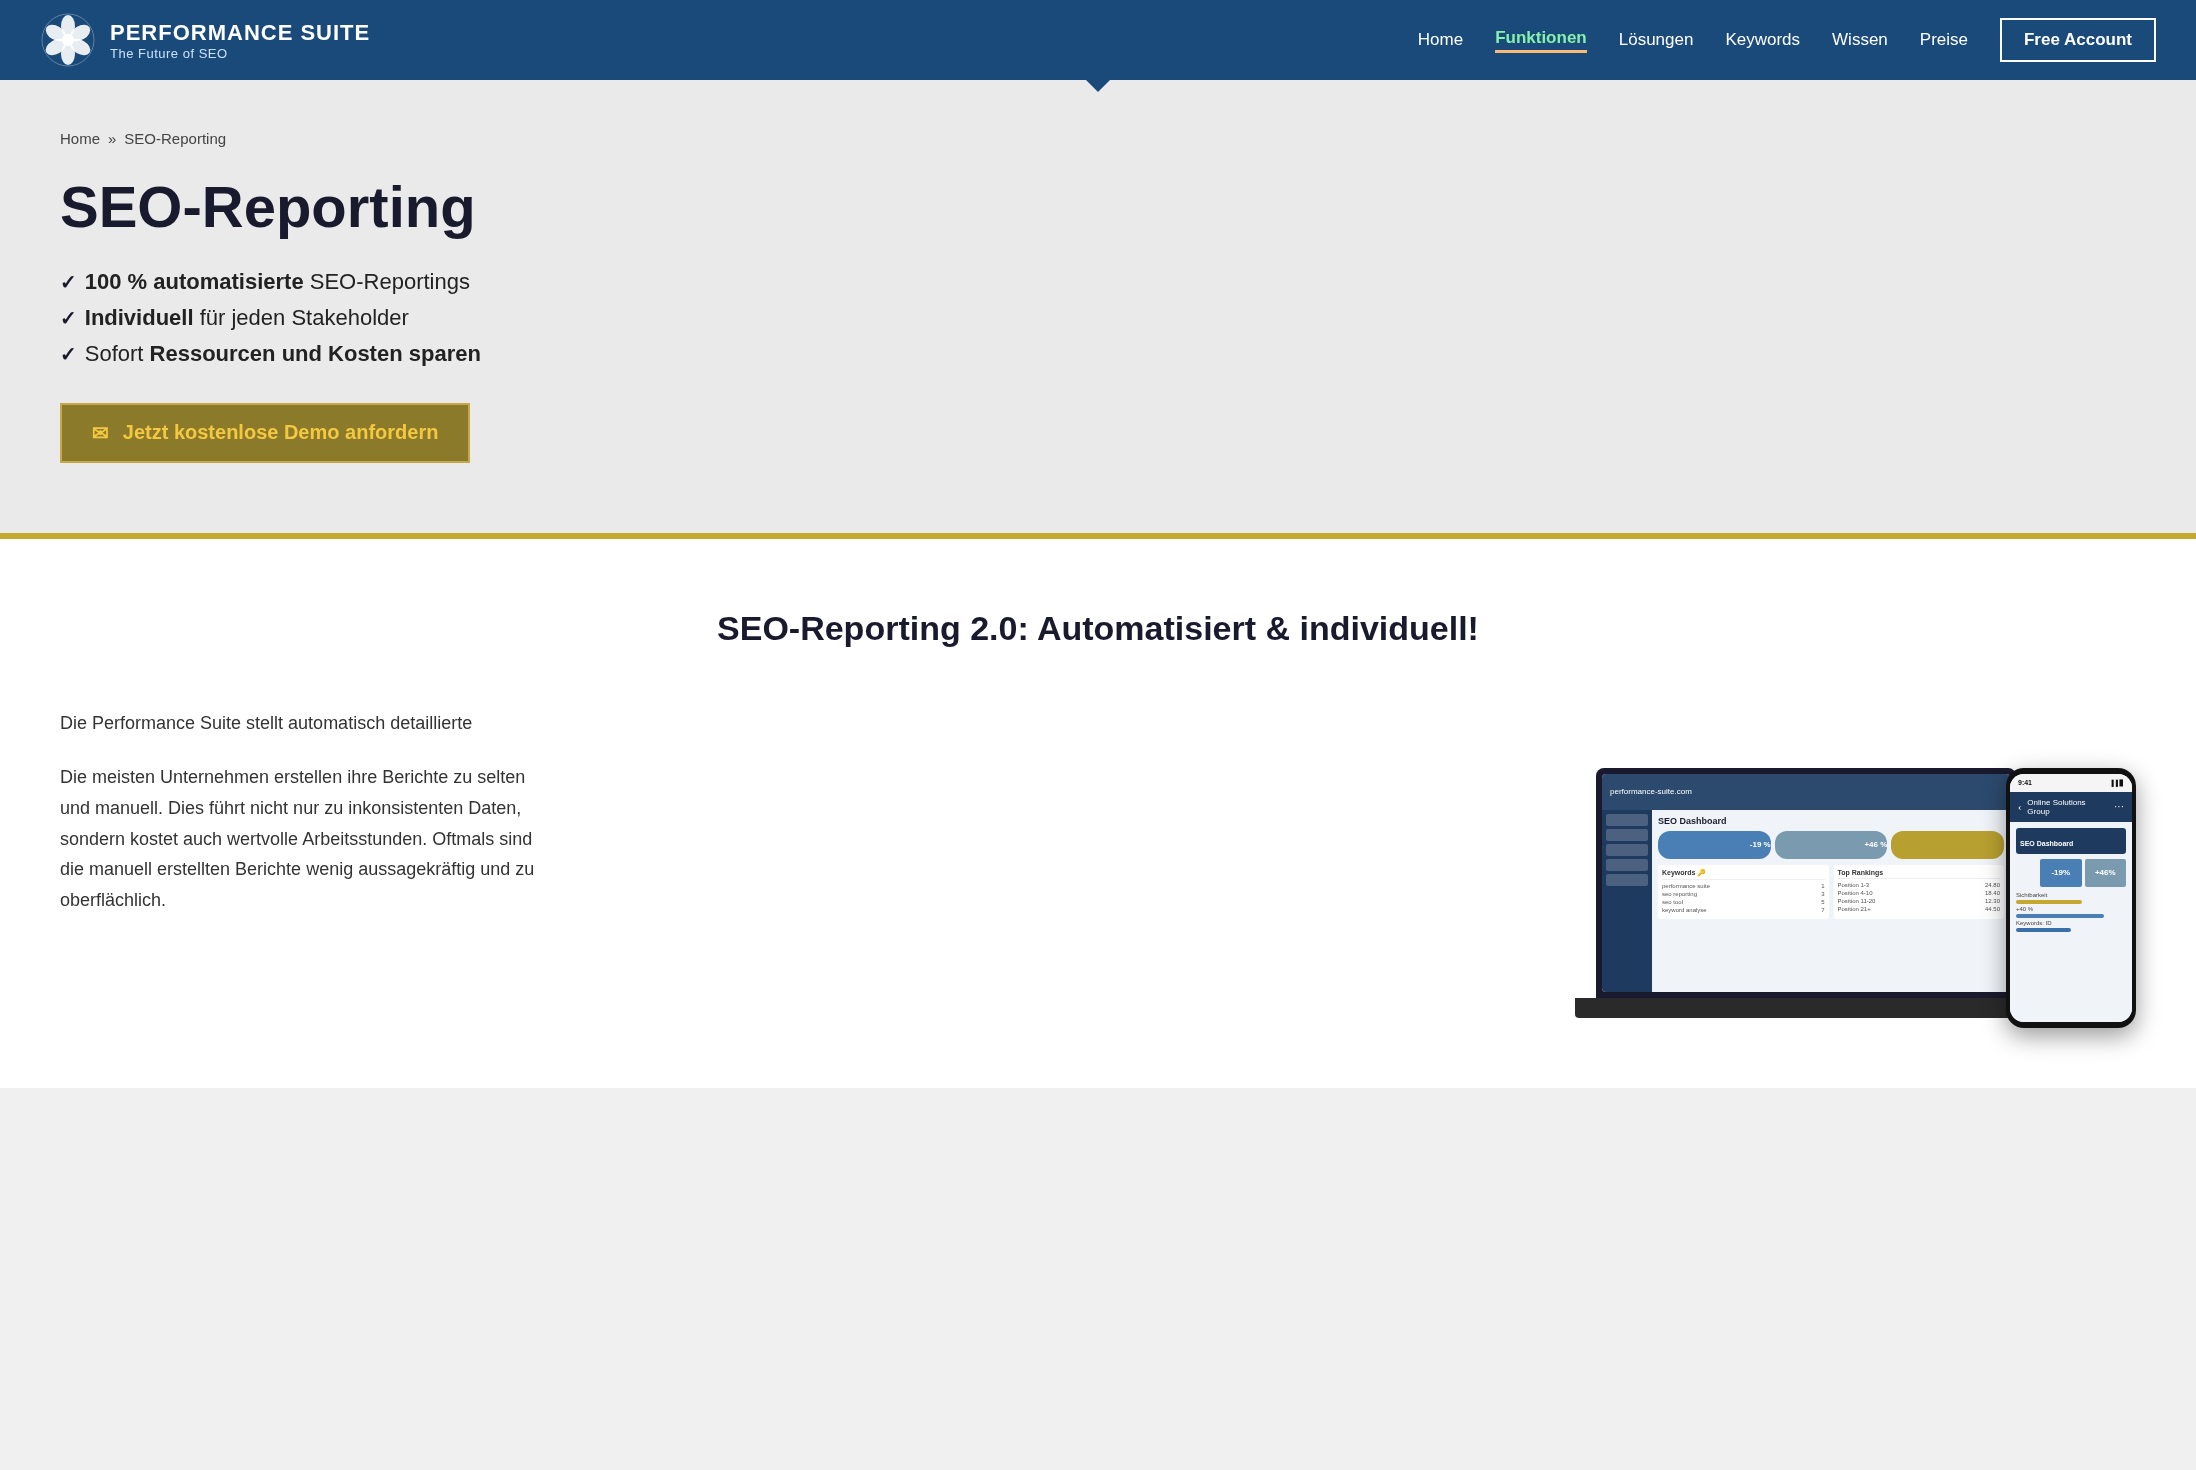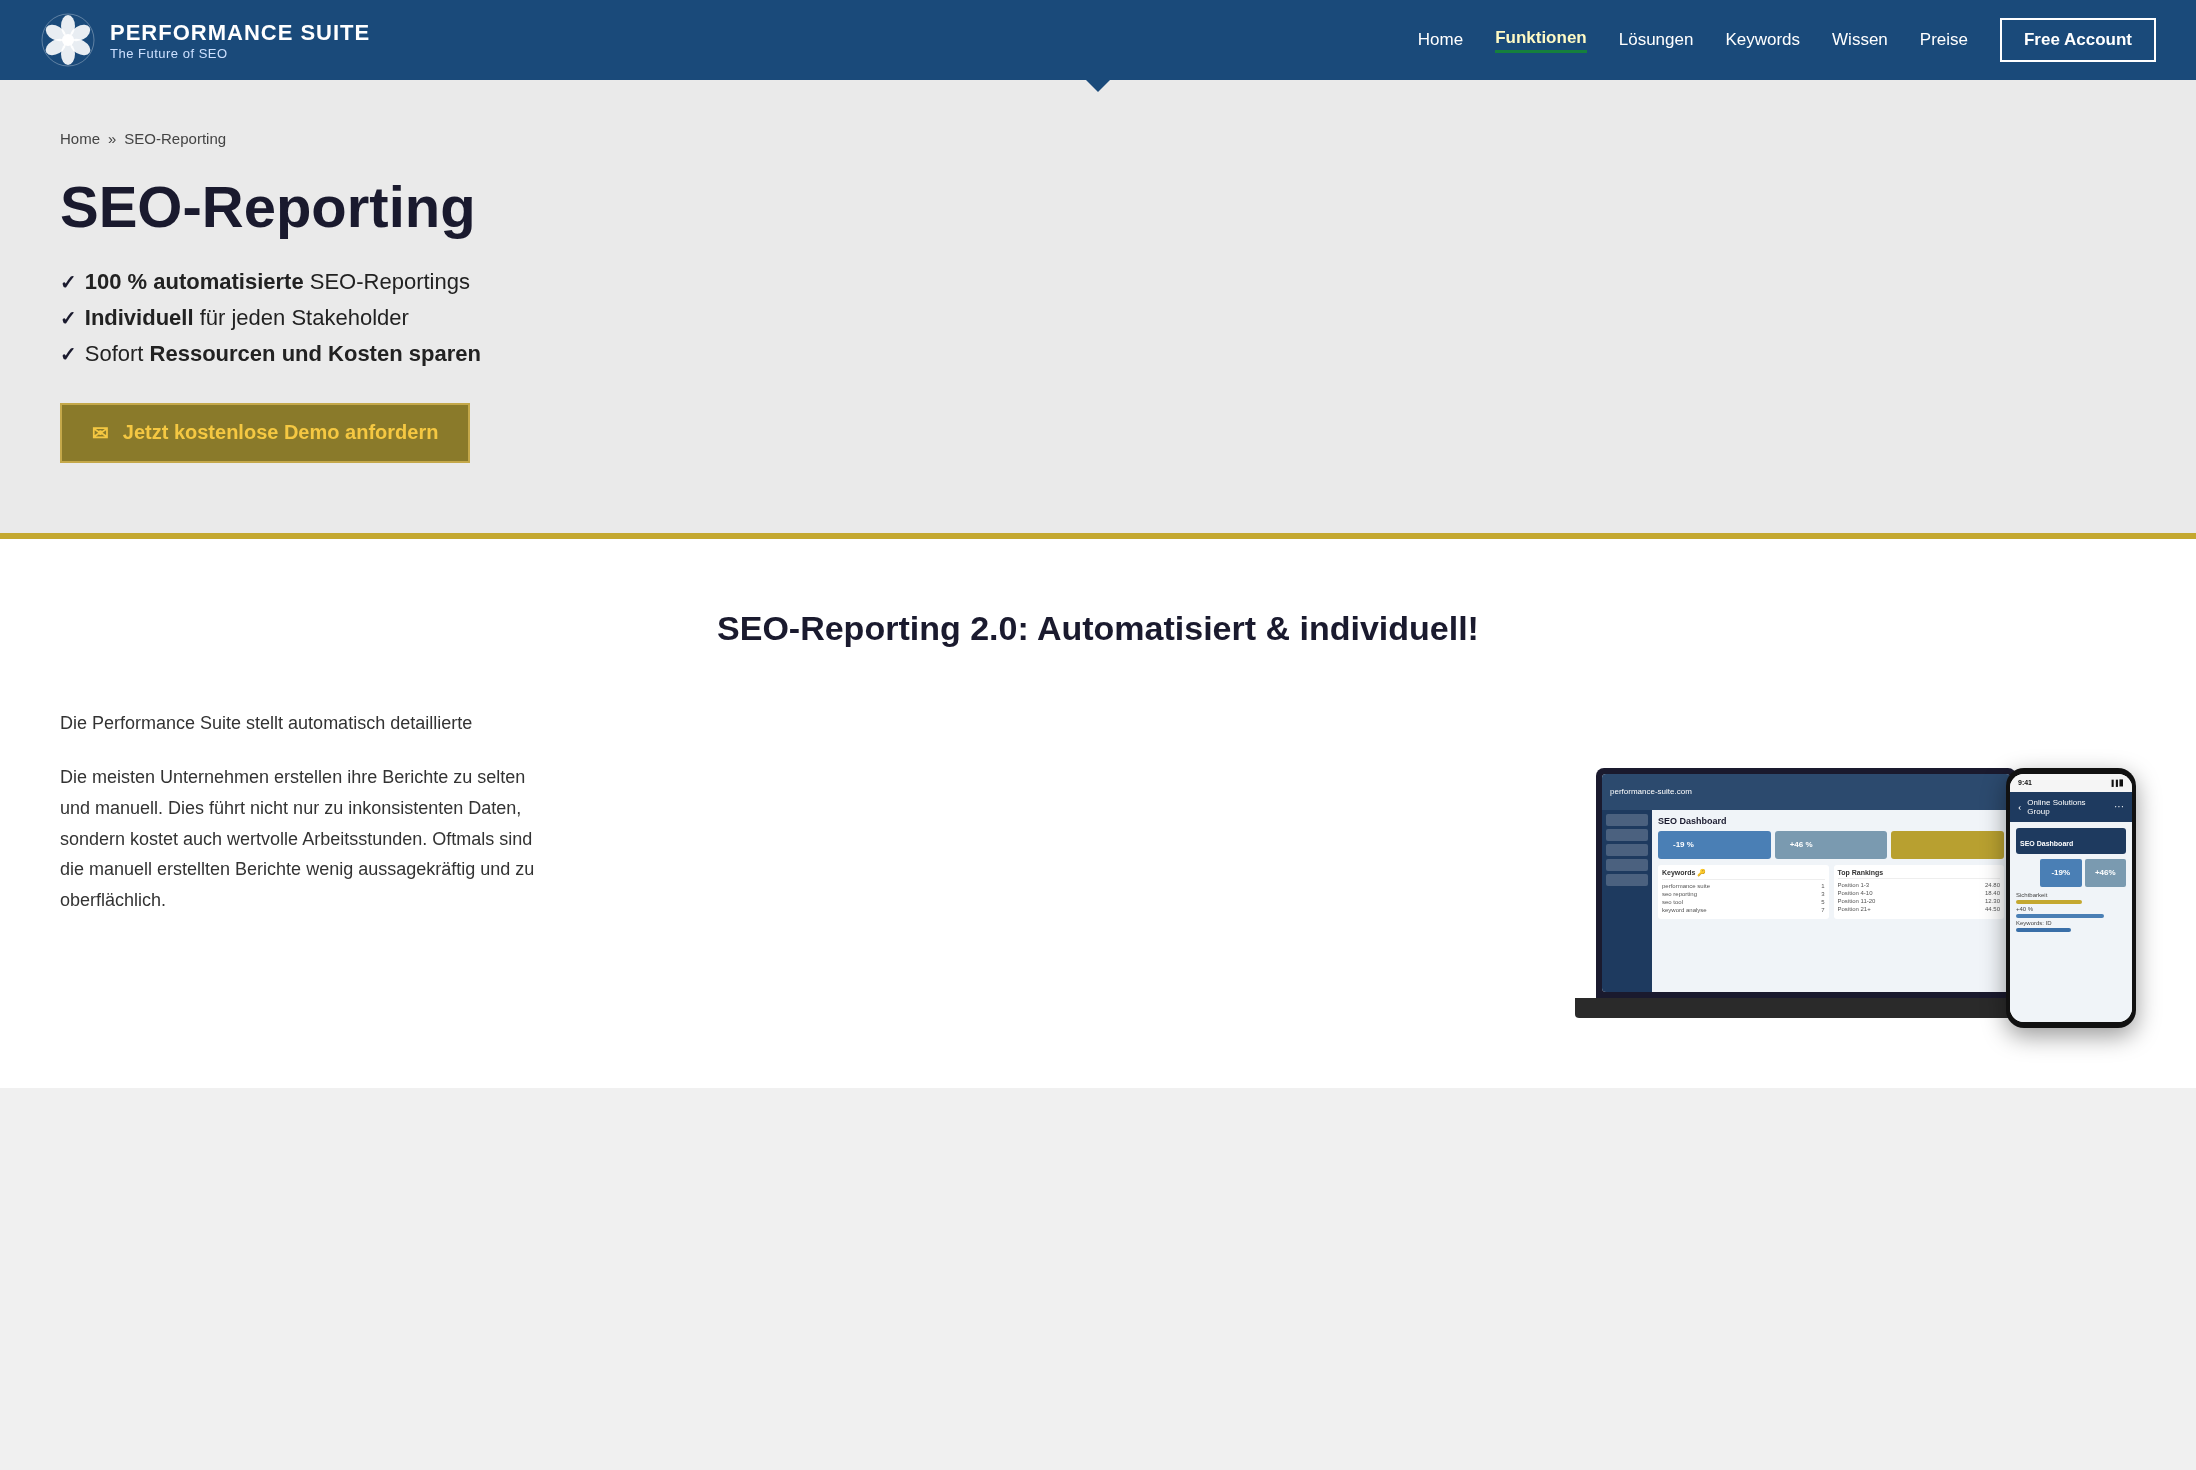--- a/index.html
+++ b/index.html
@@ -50,22 +50,22 @@
     }
     nav a {
       color: white;
       text-decoration: none;
       font-size: 17px;
       font-family: Arial, sans-serif;
       font-weight: 400;
     }
     nav a.active {
       font-weight: 700;
-      color: #fef9c3;
-      border-bottom: 3px solid #15803d;
+      color: #86efac;
+      border-bottom: 3px solid #fdba74;
       padding-bottom: 2px;
     }
     .free-account-btn {
       border: 2px solid white;
       color: white;
       padding: 10px 22px;
       font-size: 17px;
       font-family: Arial, sans-serif;
       font-weight: 600;
       background: transparent;
@@ -372,24 +372,24 @@
       font-family: Arial, sans-serif;
     }
     .laptop-kpi-row {
       display: flex;
       gap: 4px;
       margin-bottom: 6px;
     }
     .laptop-kpi {
       flex: 1;
       height: 28px;
-      border-radius: 3px;
-      display: flex;
-      align-items: center;
-      justify-content: flex-start;
+      border-radius: 12px;
+      display: flex;
+      align-items: center;
+      justify-content: flex-end;
       padding-left: 15px;
     }
     .laptop-kpi.k1 { background: #4a7fb5; }
     .laptop-kpi.k2 { background: #7a9ab0; }
     .laptop-kpi.k3 { background: #b8a030; }
     .laptop-kpi-val {
       font-size: 8px;
       font-weight: bold;
       color: white;
       font-family: Arial, sans-serif;

